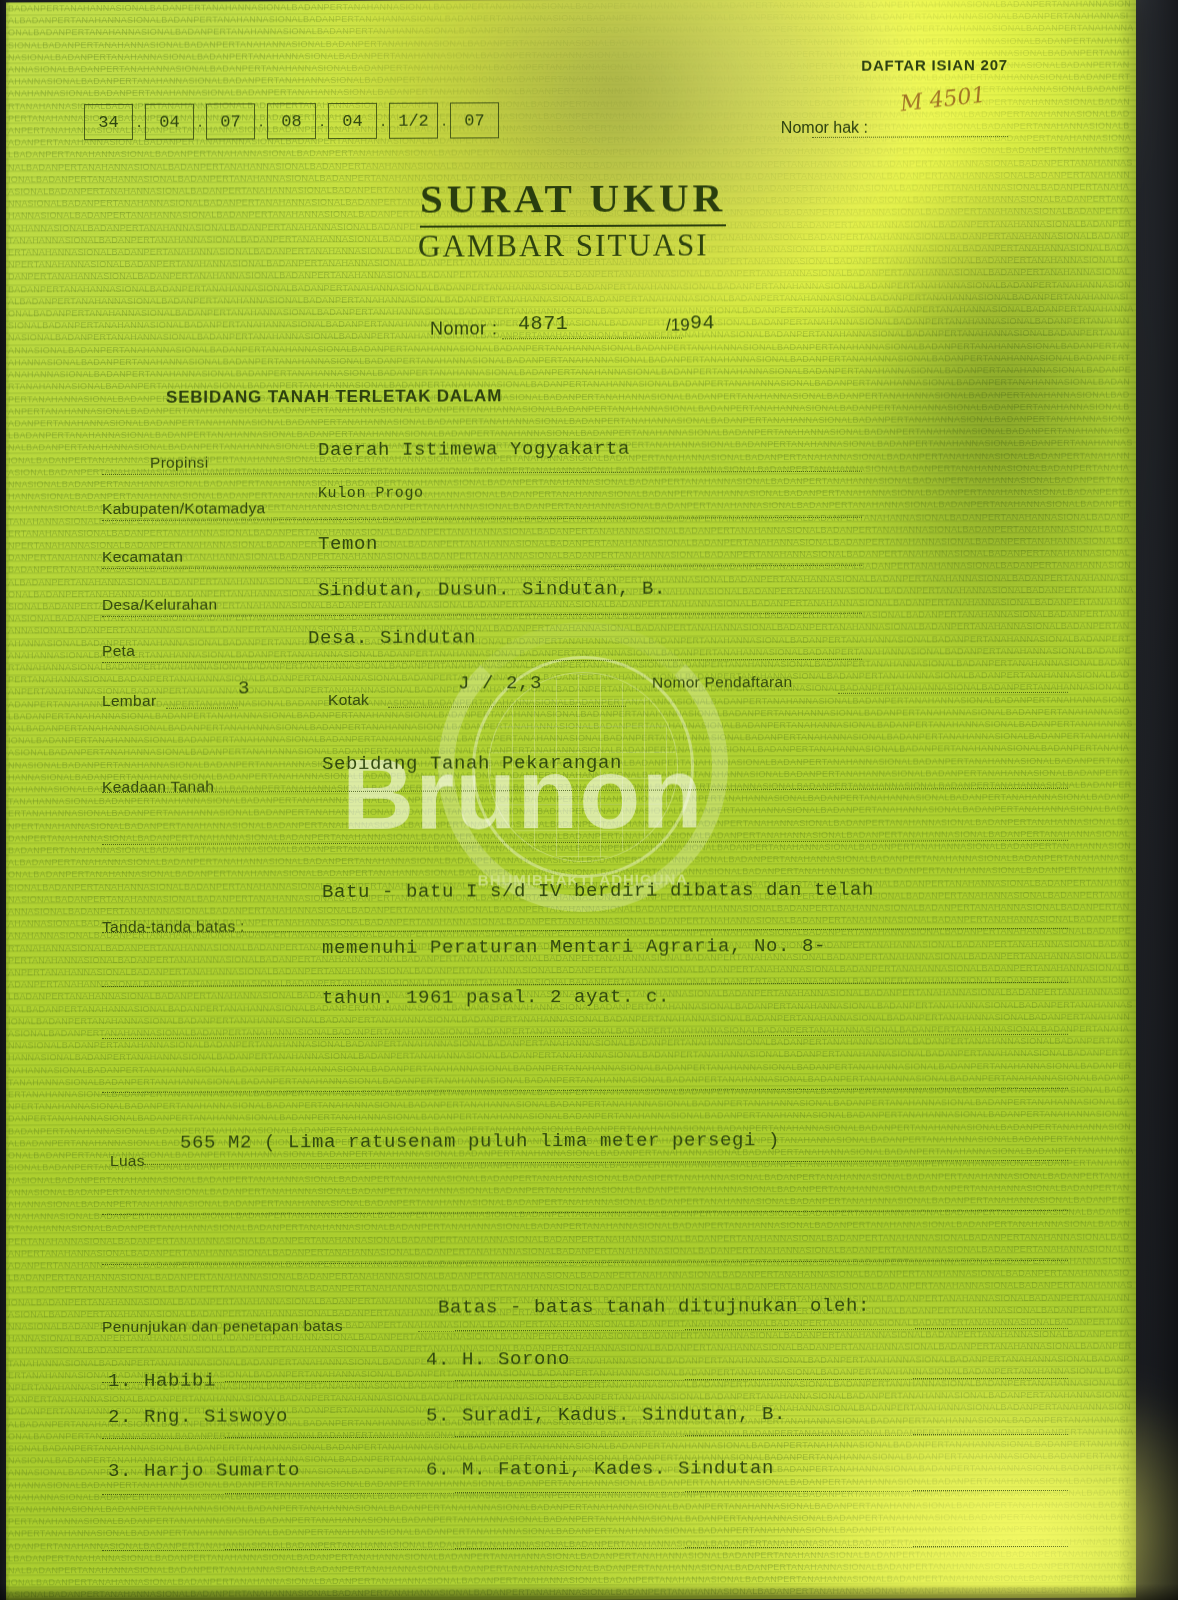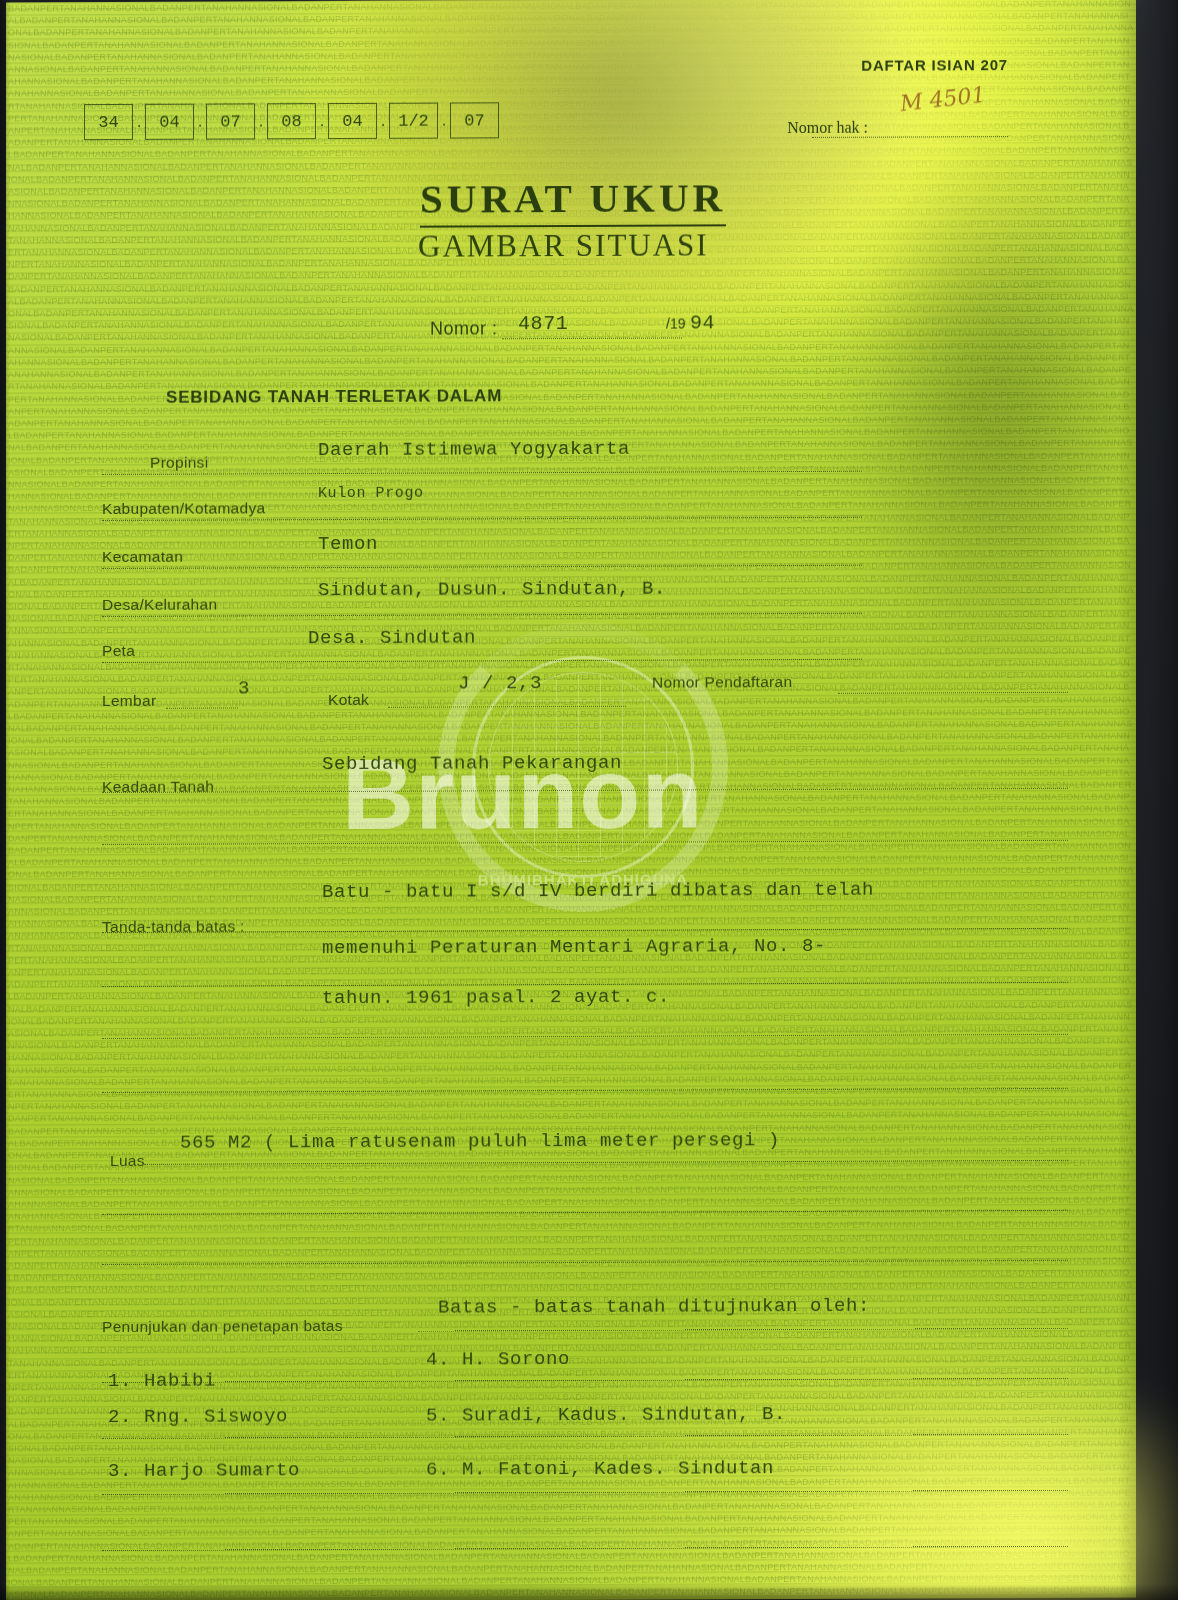--- a/index.html
+++ b/index.html
@@ -135,21 +135,20 @@
     top: 58px; right: 128px;
     font-size: 15px;
     font-weight: bold;
     letter-spacing: 0.8px;
     color: #2b3f10;
   }
   .nomor-hak {
     top: 120px; right: 268px;
     font-size: 16px;
     color: #2b3f10;
-    font-family: Liberation Serif, serif;
   }
   .nomor-hak-handwrite {
     top: 88px; right: 150px;
     font-family: "DejaVu Serif", serif;
     font-style: italic;
     font-size: 22px;
     color: #8a4b18;
     transform: rotate(-6deg);
     opacity: 0.75;
   }
@@ -200,21 +199,21 @@
     font-size: 18px;
     color: #2d420f;
     letter-spacing: 0.5px;
   }
   .nomor-val {
     left: 512px; top: 312px;
     font-size: 20px;
   }
   .nomor-year {
     left: 660px; top: 316px;
-    font-size: 14px;
+    font-size: 17px;
   }
   .nomor-year-val {
     left: 684px; top: 312px;
     font-size: 20px;
   }
 
   .sebidang {
     left: 160px; top: 386px;
     font-size: 17px;
     font-weight: bold;

